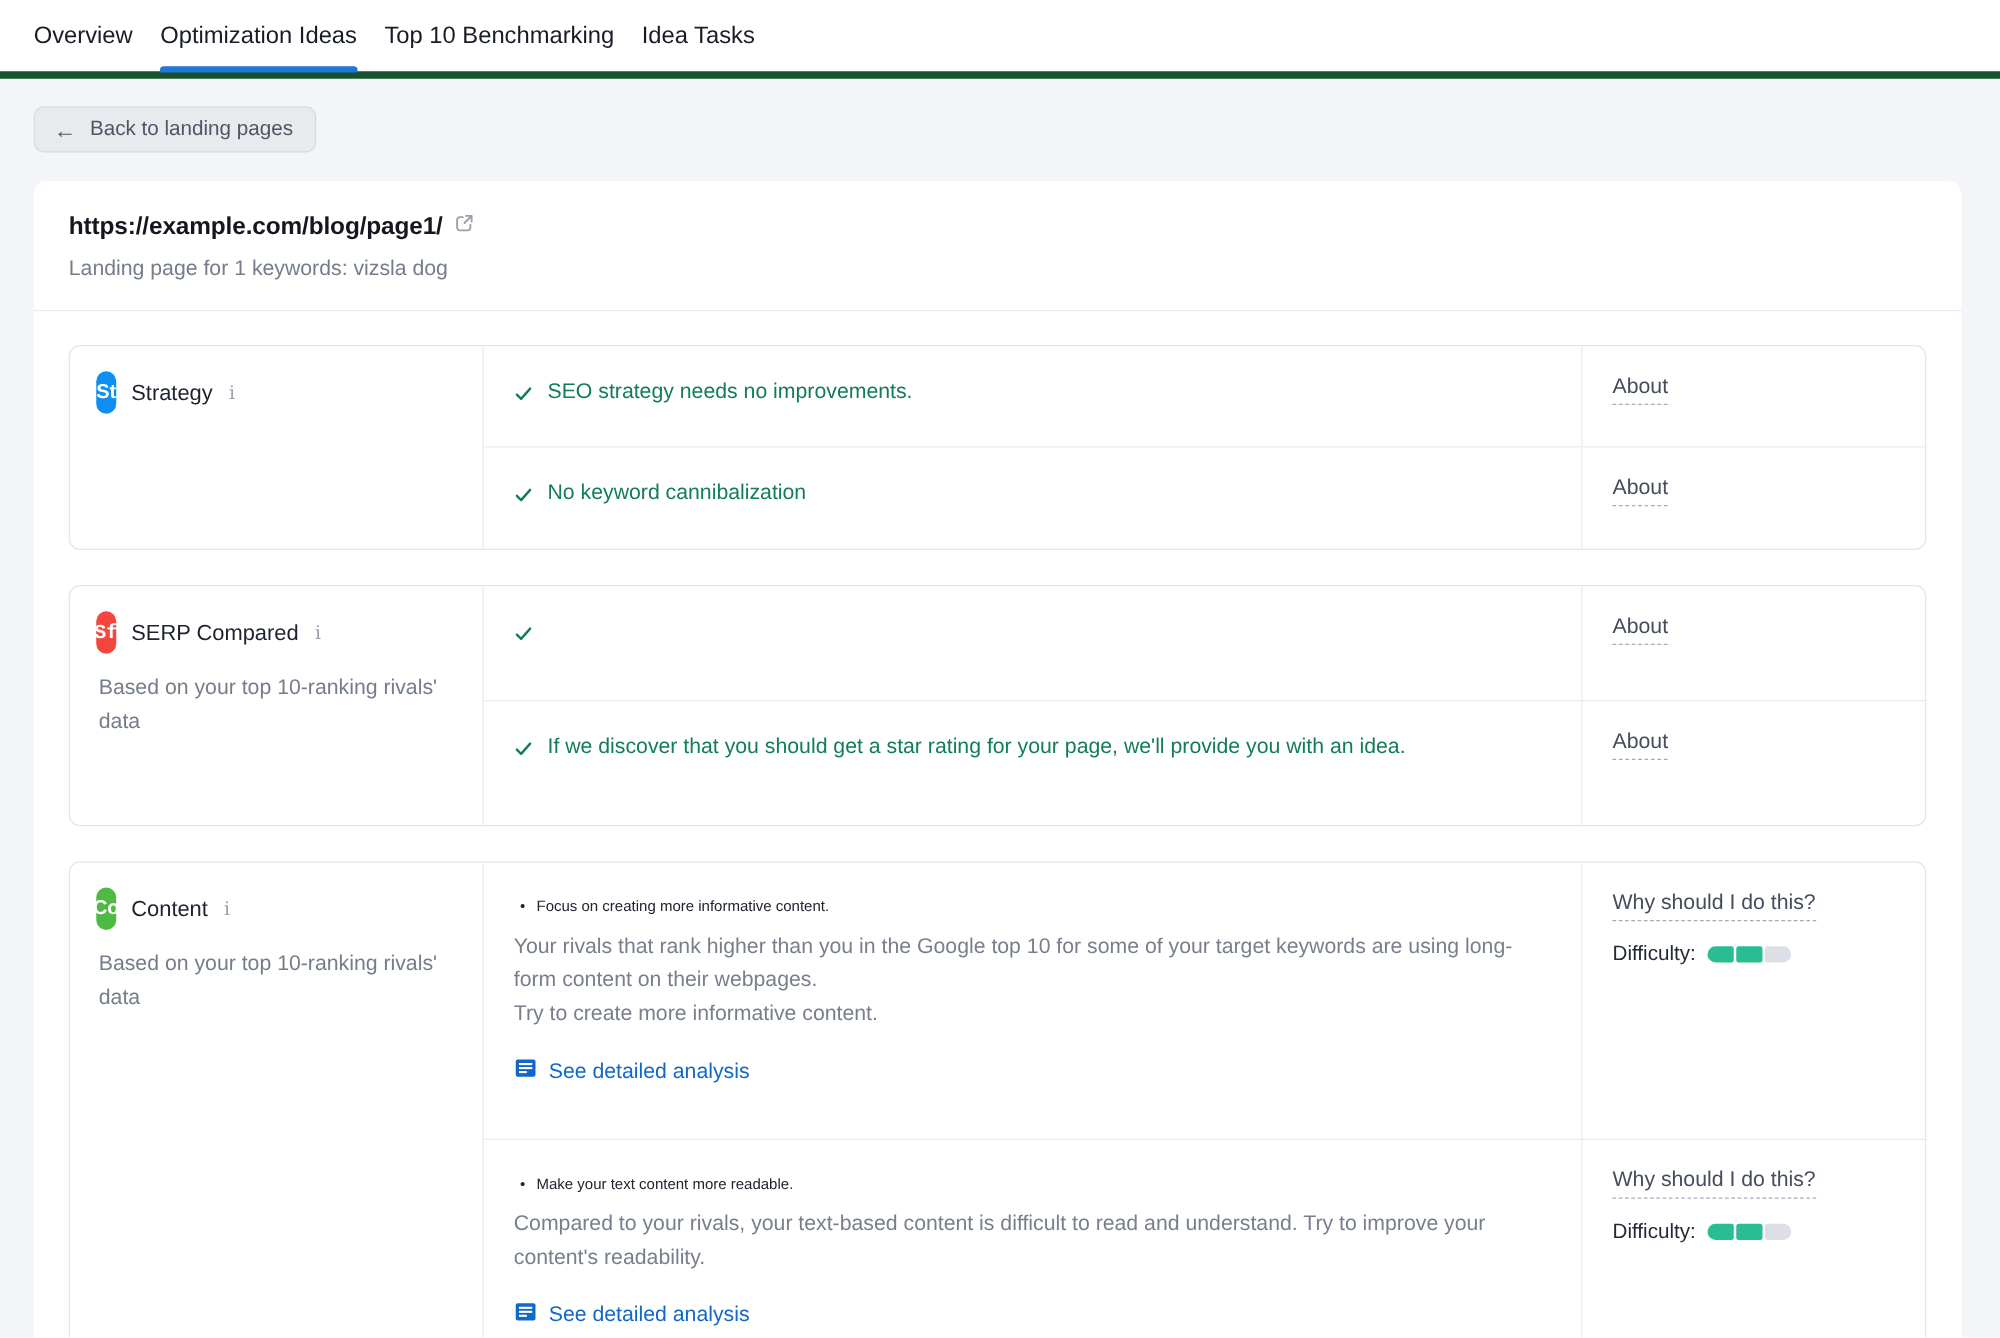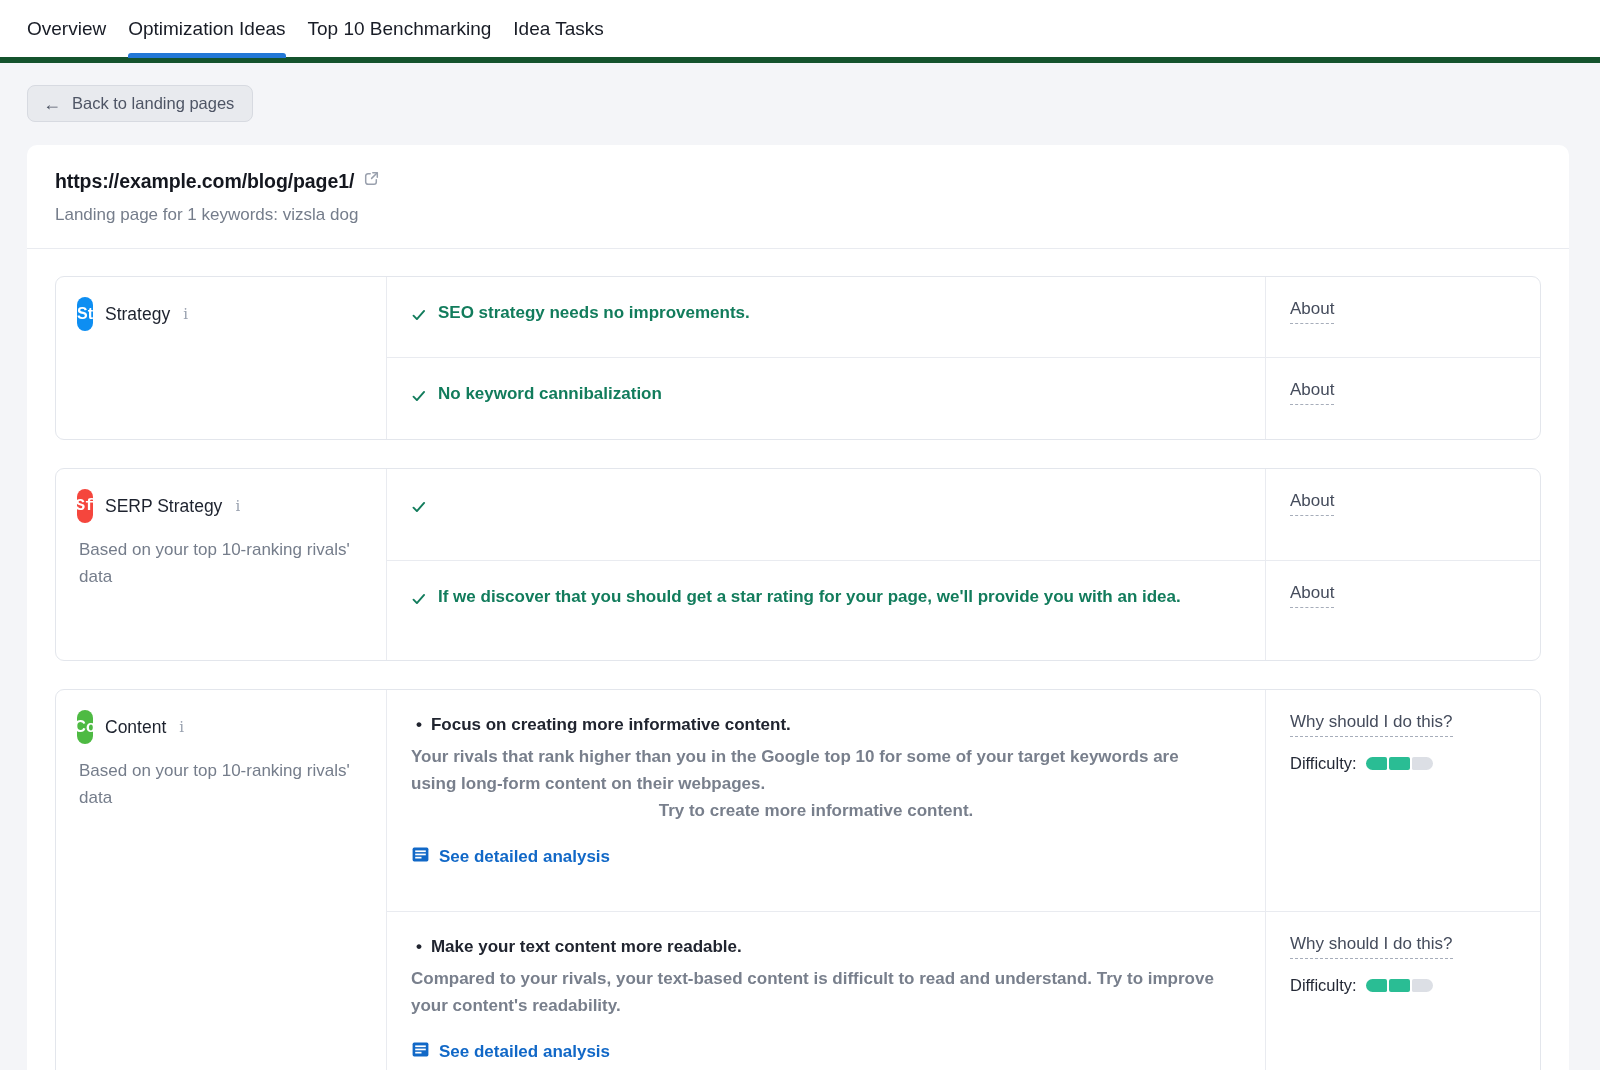--- a/index.html
+++ b/index.html
@@ -118,41 +118,41 @@
     font-size: 17px;
     line-height: 27px;
     color: #757d8b;
     padding-left: 2px;
   }
   .left-sub:empty { display: none; }
 
   .rows { flex: 1; display: flex; flex-direction: column; }
   .row { display: flex; border-bottom: 1px solid #e9ebf0; }
   .row:last-child { border-bottom: none; }
-  .row-main { flex: 1; padding: 22px 24px; font-weight: bold; }
+  .row-main { flex: 1; padding: 22px 24px; }
   .row-side {
     width: 275px; min-width: 275px;
     border-left: 1px solid #e9ebf0;
     padding: 22px 24px;
   }
 
   
   .status-line {
     position: relative;
     padding-left: 27px;
     font-size: 17px;
     line-height: 27px;
     color: #127c5c;
     max-width: 800px;
   }
   .check-icon { position: absolute; left: 0; top: 5px; }
 
   
   .idea-title {
-    font-size: 17px;
+    font-size: 12px;
     line-height: 26px;
     color: #20242f;
     padding-left: 5px;
   }
   .idea-title::before { content: "•"; margin-right: 9px; color: #20242f; }
   .idea-desc {
     margin-top: 5px;
     font-size: 17px;
     line-height: 27px;
     color: #787f8c;
@@ -281,21 +281,21 @@
             <a class="dashed-link">About</a>
           </div>
         </div>
       </div>
     </section>
 
     <section class="card sec-serp">
       <div class="card-left">
         <div class="left-head">
           <span class="badge" style="background-color: rgb(245, 70, 61); font-family: Liberation Mono, monospace;">Sf</span>
-          <span class="sec-title">SERP Strategy</span>
+          <span class="sec-title">SERP Compared</span>
           <span class="info-icon">i</span>
         </div>
         <div class="left-sub">Based on your top 10-ranking rivals' data</div>
       </div>
       <div class="rows">
         <div class="row row-a">
           <div class="row-main">
             <div class="status-line">
               <span class="check-icon">
                 <svg width="16" height="16" viewBox="0 0 16 16" fill="none">
@@ -333,21 +333,21 @@
           <span class="sec-title">Content</span>
           <span class="info-icon">i</span>
         </div>
         <div class="left-sub">Based on your top 10-ranking rivals' data</div>
       </div>
       <div class="rows">
         <div class="row row-a">
           <div class="row-main">
             <div class="idea-title">Focus on creating more informative content.</div>
             <div class="idea-desc">Your rivals that rank higher than you in the Google top 10 for some of your target keywords are using long-form content on their webpages.</div>
-            <div class="idea-desc" style="margin-top:0;text-align:center;">Try to create more informative content.</div>
+            <div class="idea-desc" style="margin-top:0;">Try to create more informative content.</div>
             <a class="detail-link">
               <span>
                 <svg width="19" height="19" viewBox="0 0 19 19">
                   <rect x="1.6" y="2.6" width="15.8" height="13.8" rx="1.6" fill="#1168c7"></rect>
                   <rect x="4.2" y="5.4" width="10.6" height="1.7" fill="#ffffff"></rect>
                   <rect x="4.2" y="8.6" width="10.6" height="1.7" fill="#ffffff"></rect>
                   <rect x="4.2" y="11.8" width="6.3" height="1.7" fill="#ffffff"></rect>
                 </svg>
               </span>
               <span>See detailed analysis</span>

